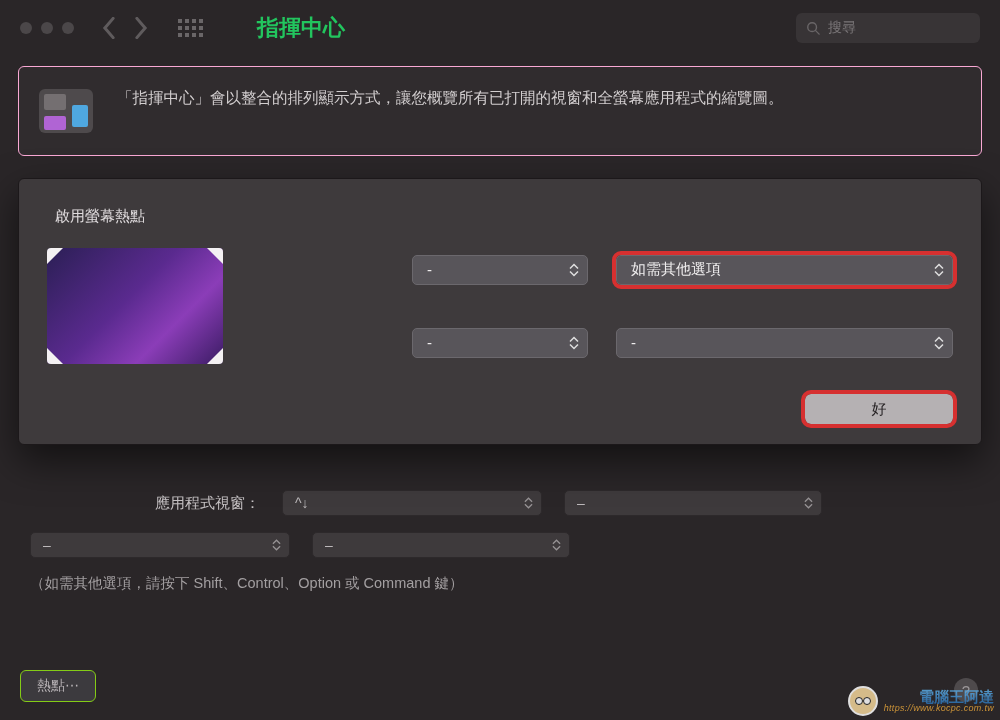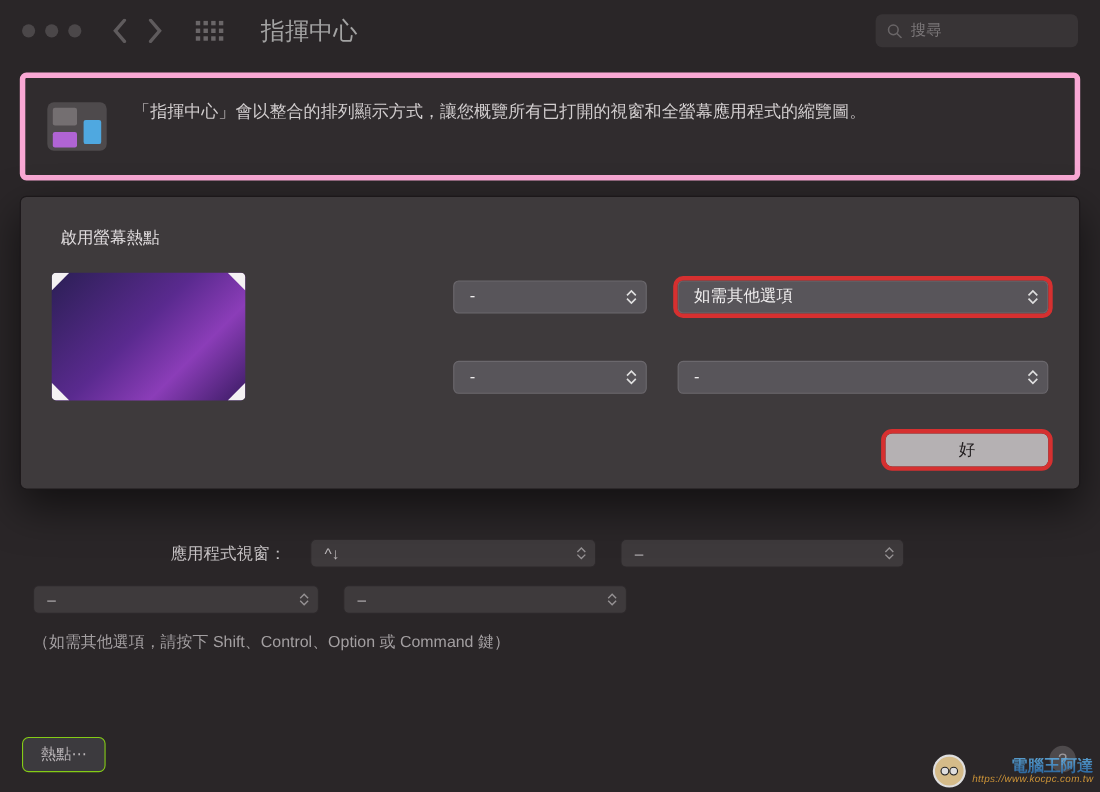--- a/index.html
+++ b/index.html
@@ -25,33 +25,33 @@
     background: #4b4749;
   }
   .nav-arrows { display: flex; gap: 18px; margin-right: 18px; }
   .nav-arrows svg { width: 14px; height: 22px; opacity: .45; }
   .grid-icon {
     display: grid; grid-template-columns: repeat(4,4px);
     grid-template-rows: repeat(3,4px); gap: 3px; margin-right: 22px;
     opacity: .55;
   }
   .grid-icon span { background: #a09c9e; width:4px; height:4px; }
-  .title { font-size: 22px; font-weight: 400; color: #a3a3a3; }
+  .title { font-size: 22px; font-weight: 700; color: #22c55e; margin-left: 20px; }
   .search-wrap { margin-left: auto; }
   .search {
     width: 184px; height: 30px; border-radius: 6px;
     background: #383436; display: flex; align-items: center;
     padding: 0 10px; gap: 8px;
   }
   .search svg { width: 14px; height: 14px; opacity: .5; }
   .search span { color: #7a7678; font-size: 14px; }
 
   .content { padding: 10px 18px 0; }
   .desc-panel {
-    border: 5px solid #f9a8d4; border-radius: 6px;
+    border: 1px solid #f9a8d4; border-radius: 6px;
     background: #302c2e;
     padding: 18px 20px 22px; display: flex; gap: 24px;
     align-items: flex-start;
   }
   .mc-icon {
     width: 54px; height: 44px; border-radius: 6px;
     background: #4e4a4c; position: relative; flex-shrink: 0;
     margin-top: 4px;
   }
   .mc-icon .w1 { position:absolute; left:5px; top:5px; width:22px; height:16px; background:#746f71; border-radius:2px;}

